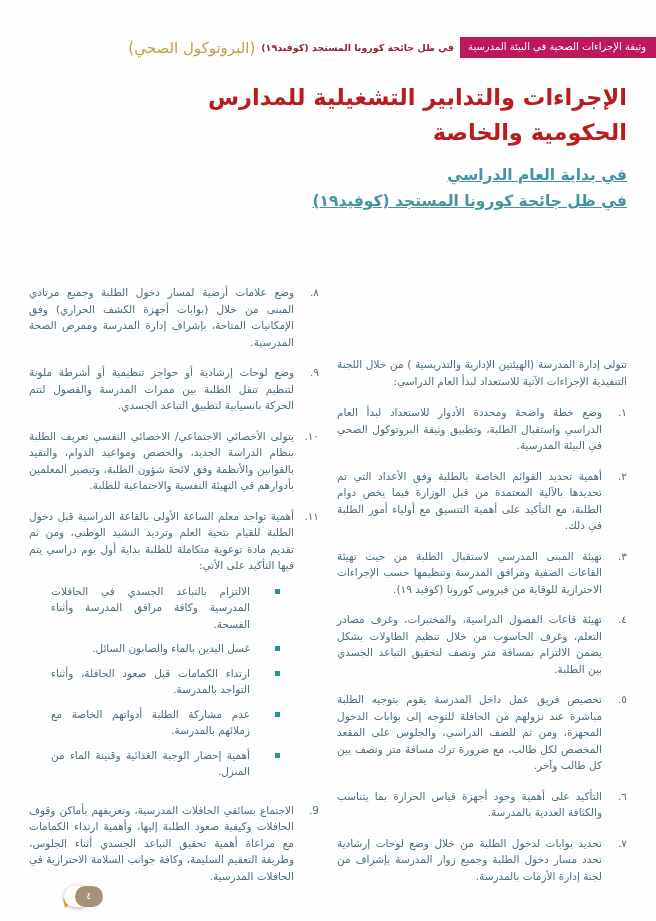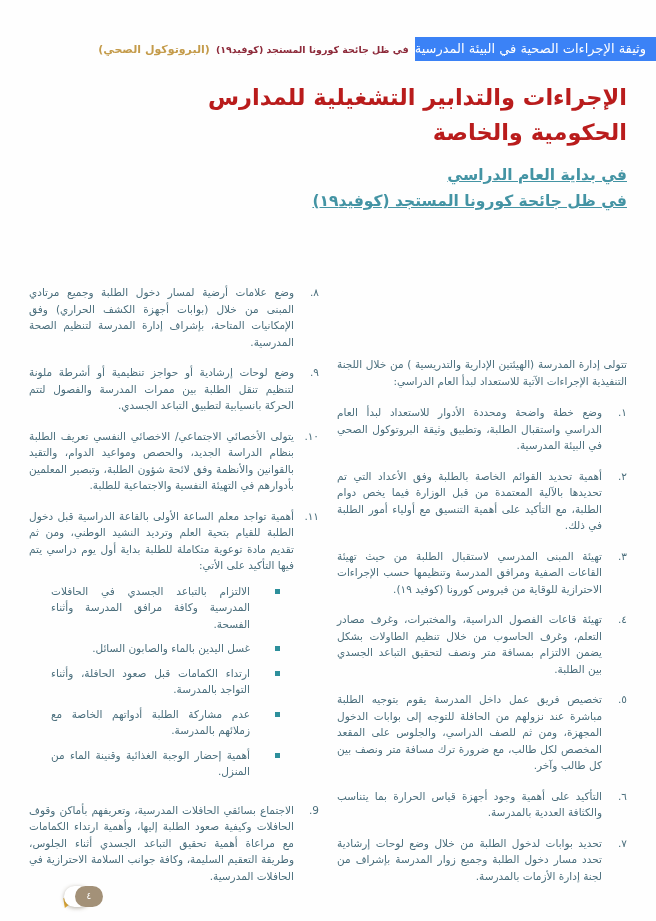--- a/index.html
+++ b/index.html
@@ -13,26 +13,26 @@
   }
   .page { position:absolute; inset:0; }
 
   
   .header-row {
     position:absolute; top:37px; right:0;
     display:flex; align-items:center; gap:6px;
     white-space:nowrap;
   }
   .ribbon {
-    background:#3b82f6; color:#ffffff;
-    font-size:13px; line-height:1;
-    padding:5px 10px 6px 0;
+    background:#be185d; color:#ffffff;
+    font-size:10px; line-height:1;
+    padding:5px 10px 6px 8px;
   }
   .hdr-context { color:#8d2a3a; font-size:9.5px; font-weight:bold; }
-  .hdr-protocol { color:#c49b4a; font-size:11px; font-weight:bold; }
+  .hdr-protocol { color:#c49b4a; font-size:15px; font-weight:normal; }
 
   
   .content { position:absolute; top:80px; right:29px; left:29px; }
   .title { color:#b91c1c; font-size:22.5px; font-weight:bold; line-height:35px; margin:0; }
   .subtitle { color:#4494a4; font-size:15.5px; font-weight:bold; line-height:26px; margin-top:12px;text-decoration:underline; }
 
   
   .columns { display:flex; gap:18px; margin-top:20px; align-items:flex-end; }
   .col { flex:1 1 0; min-width:0; }
   .col-left { padding-top:50px; }
@@ -140,21 +140,21 @@
         </div>
         <div class="item">
           <span class="num">٧.</span>
           <p class="txt">تحديد بوابات لدخول الطلبة من خلال وضع لوحات إرشادية تحدد مسار دخول الطلبة وجميع زوار المدرسة بإشراف من لجنة إدارة الأزمات بالمدرسة.</p>
         </div>
       </div>
 
       <div class="col col-left">
         <div class="item">
           <span class="num">٨.</span>
-          <p class="txt">وضع علامات أرضية لمسار دخول الطلبة وجميع مرتادي المبنى من خلال (بوابات أجهزة الكشف الحراري) وفق الإمكانيات المتاحة، بإشراف إدارة المدرسة لتنظيم الصحة المدرسية.</p>
+          <p class="txt">وضع علامات أرضية لمسار دخول الطلبة وجميع مرتادي المبنى من خلال (بوابات أجهزة الكشف الحراري) وفق الإمكانيات المتاحة، بإشراف إدارة المدرسة وممرض الصحة المدرسية.</p>
         </div>
         <div class="item">
           <span class="num">٩.</span>
           <p class="txt">وضع لوحات إرشادية أو حواجز تنظيمية أو أشرطة ملونة لتنظيم تنقل الطلبة بين ممرات المدرسة والفصول لتتم الحركة بانسيابية لتطبيق التباعد الجسدي.</p>
         </div>
         <div class="item">
           <span class="num">١٠.</span>
           <p class="txt">يتولى الأخصائي الاجتماعي/ الاخصائي النفسي تعريف الطلبة بنظام الدراسة الجديد، والحصص ومواعيد الدوام، والتقيد بالقوانين والأنظمة وفق لائحة شؤون الطلبة، وتبصير المعلمين بأدوارهم في التهيئة النفسية والاجتماعية للطلبة.</p>
         </div>
 

